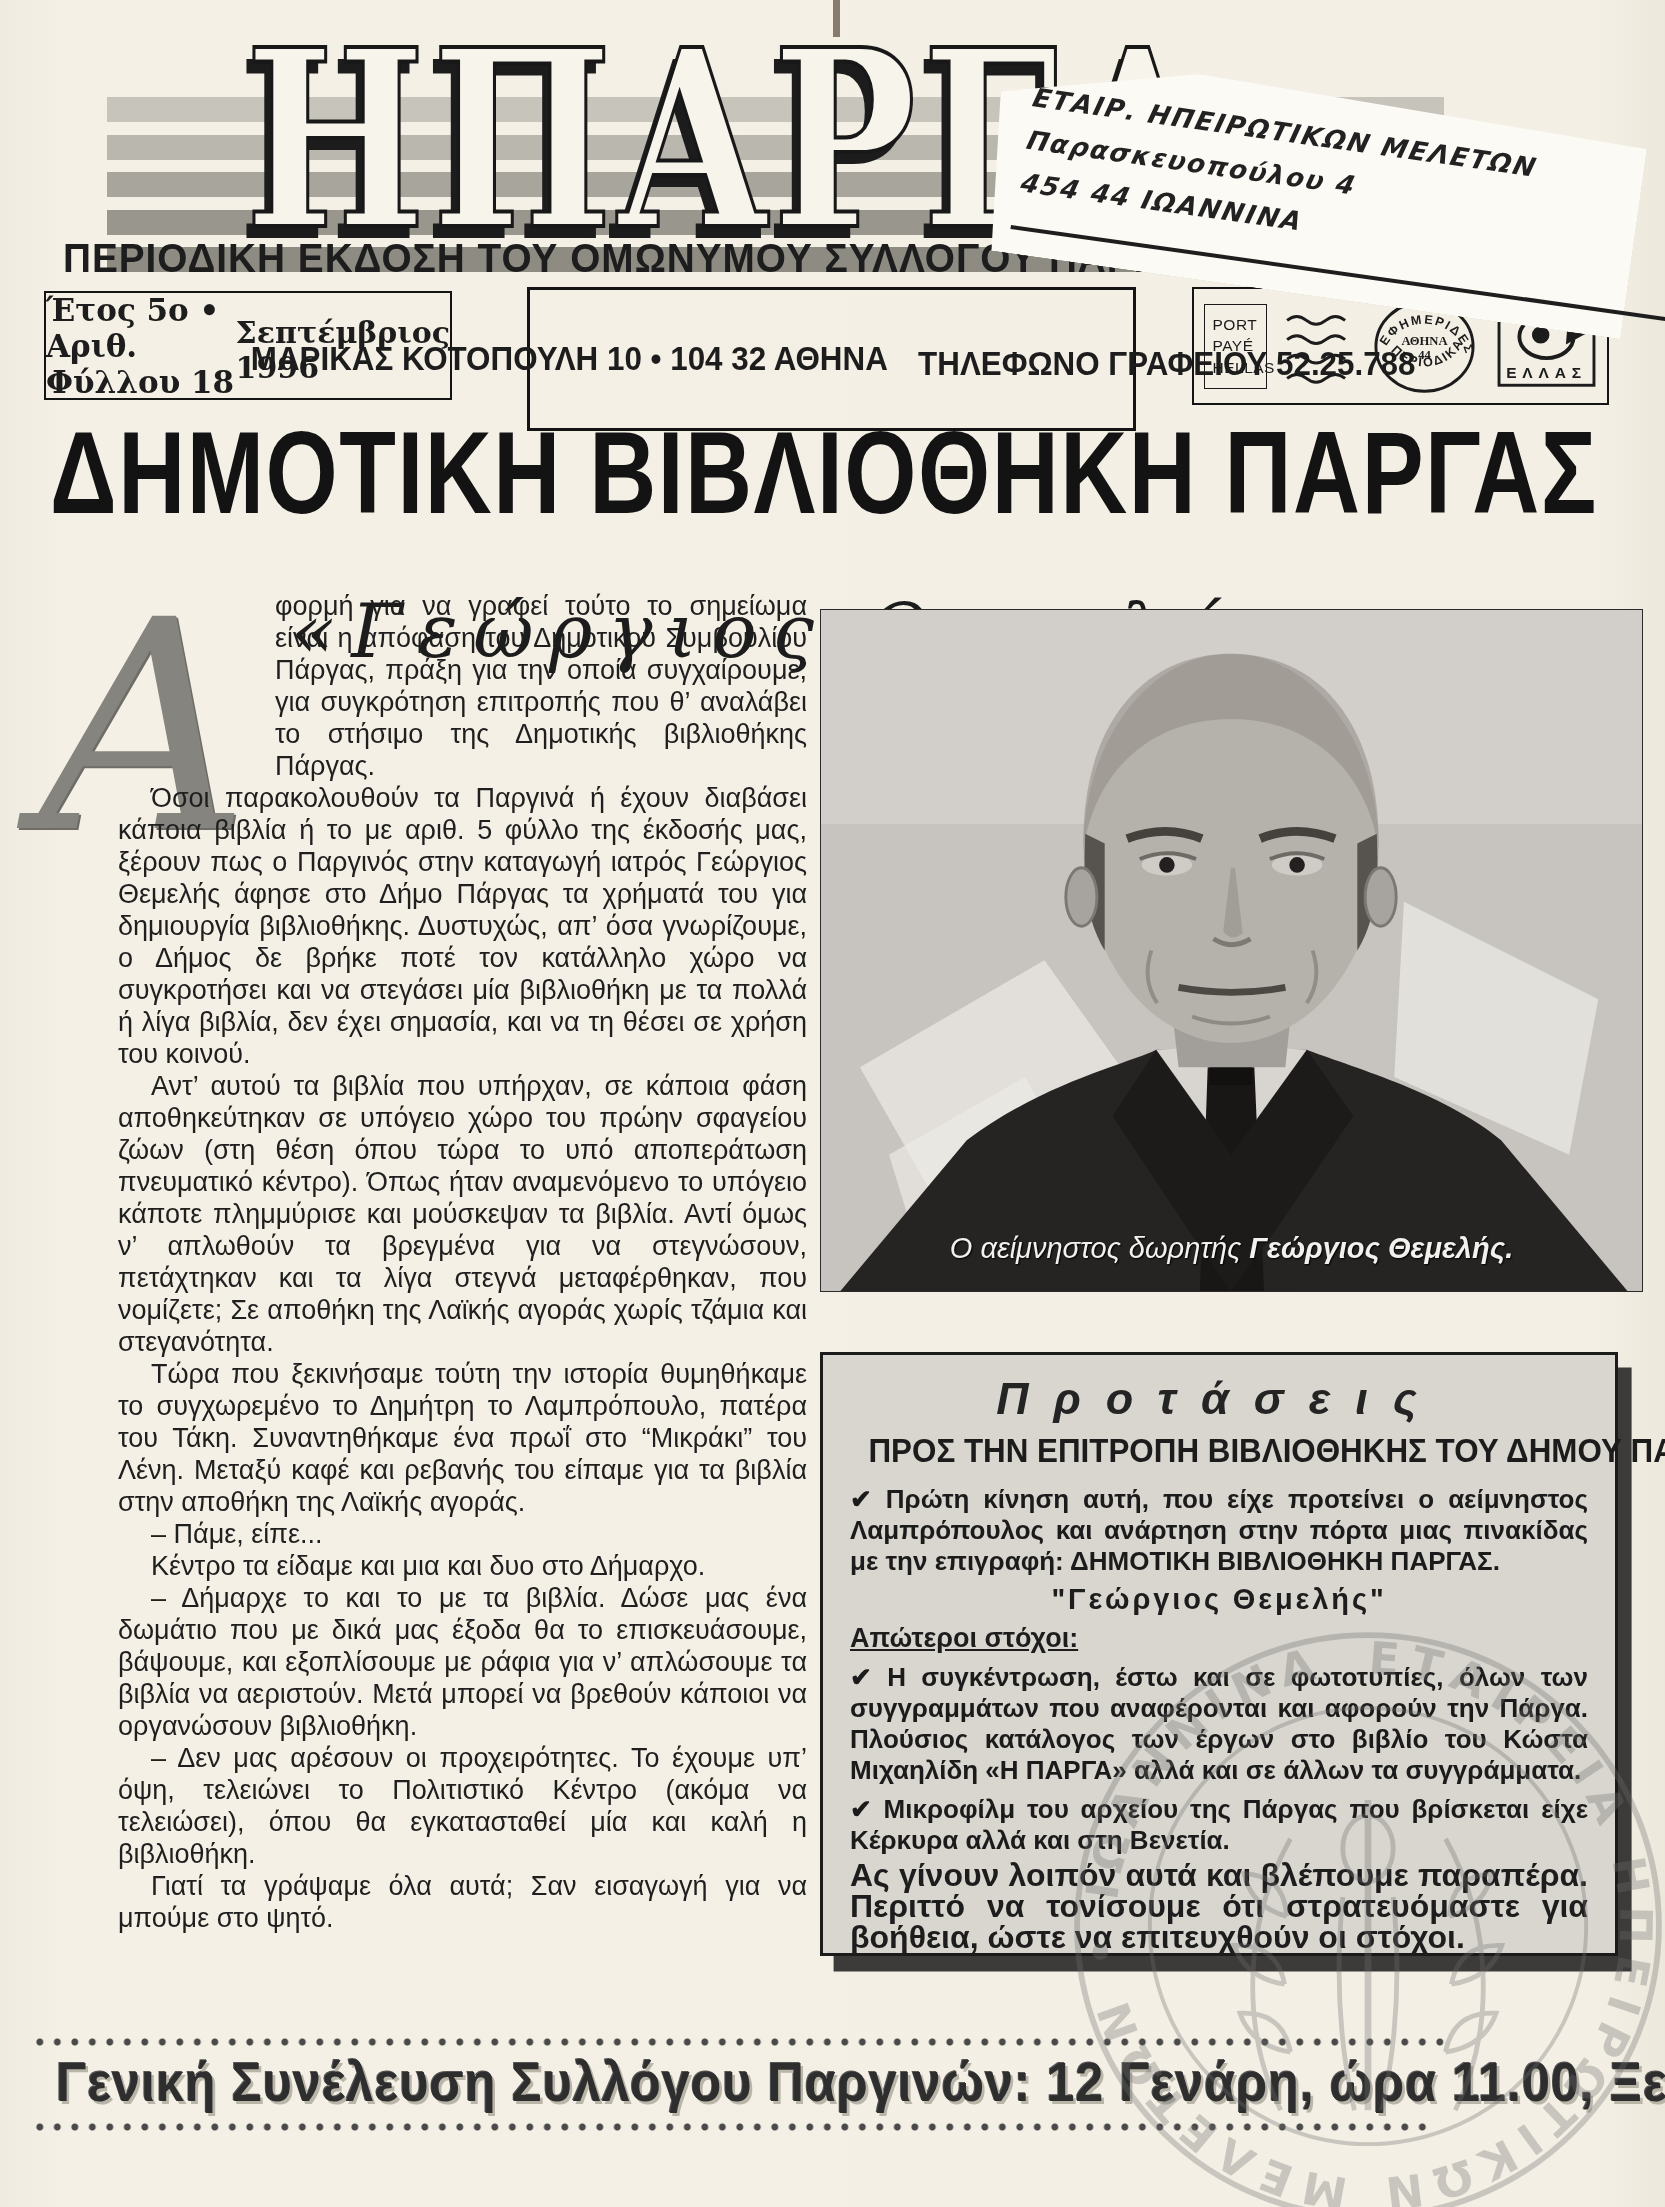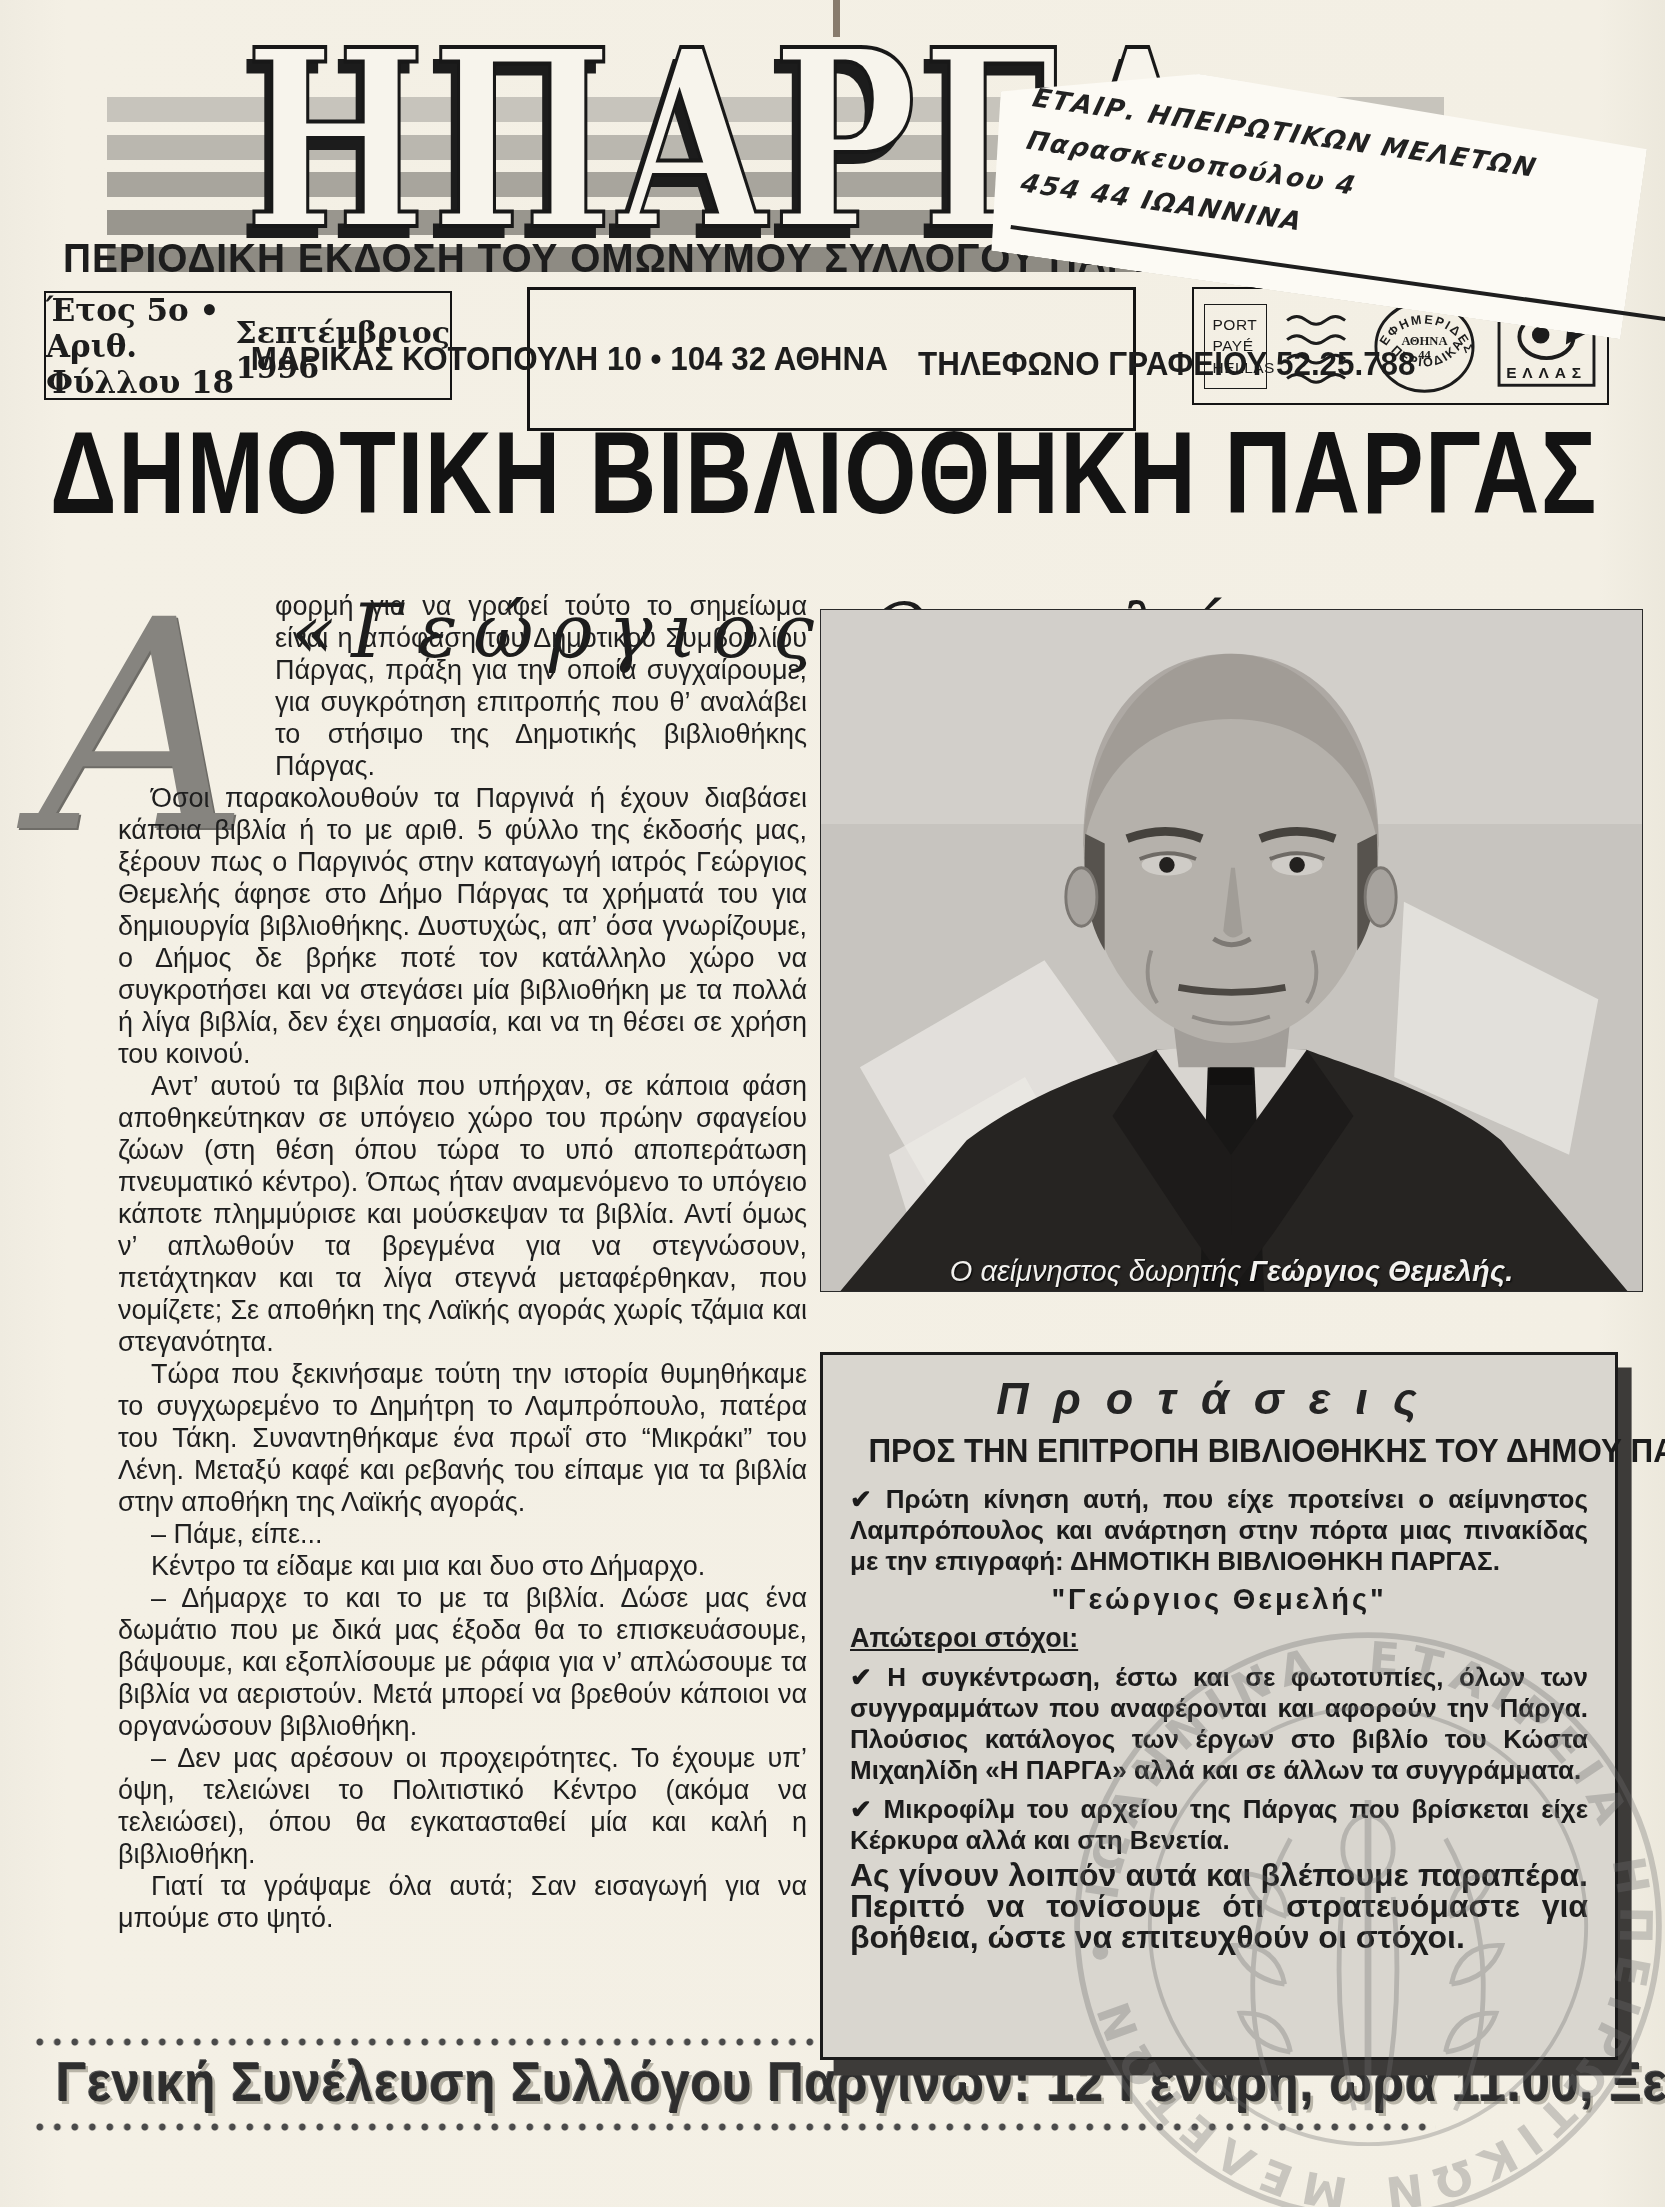--- a/index.html
+++ b/index.html
@@ -29,24 +29,24 @@
   .headline{position:absolute;left:50px;top:415px;font-size:116px;font-weight:bold;line-height:1;letter-spacing:1.9px;transform:scaleX(.80);transform-origin:left top;white-space:nowrap;color:#131313;}
   .headline-sub{position:absolute;left:126px;top:540px;width:1397px;text-align:center;font-family:"DejaVu Serif",serif;font-style:italic;font-weight:normal;font-size:74px;letter-spacing:15.5px;color:#1c1c1c;white-space:nowrap;margin-top:48px;}
   
   .colL{position:absolute;left:118px;top:590px;width:689px;text-align:justify;font-size:27px;line-height:32px;color:#1f1f1f;}
   .colL p{margin:0;text-indent:33px;}
   .colL p.pfirst{margin-left:157px;text-indent:0;}
   .dropcap{position:absolute;left:39px;top:582px;font-family:"DejaVu Serif",serif;font-style:italic;font-size:291px;line-height:291px;color:#86847f;text-shadow:1.9px 1.9px 0 #6e6c67;}
   
   .photo{position:absolute;left:820px;top:609px;width:823px;height:683px;border:1.9px solid #2a2a2a;box-sizing:border-box;background:#c6c3be;}
   .photo svg{display:block;width:100%;height:100%;}
-  .caption{position:absolute;left:0;bottom:3px;width:100%;text-align:center;font-style:italic;font-size:29px;color:#f2f1ee;text-shadow:1px 1px 1.9px #000;}
+  .caption{position:absolute;left:0;bottom:26px;width:100%;text-align:center;font-style:italic;font-size:29px;color:#f2f1ee;text-shadow:1px 1px 1.9px #000;}
   .caption .cname{font-weight:bold;}
   
-  .props{position:absolute;left:820px;top:1352px;width:798px;height:708px;background:#d9d6cf;border:3.9px solid #1b1b1b;box-sizing:border-box;box-shadow:13.6px 15.5px 0 #3d3b39;padding:17.5px 27px;z-index:4;}
+  .props{position:absolute;left:820px;top:1352px;width:798px;height:604px;background:#d9d6cf;border:3.9px solid #1b1b1b;box-sizing:border-box;box-shadow:13.6px 15.5px 0 #3d3b39;padding:17.5px 27px;z-index:4;}
   .props-title{text-align:center;font-style:italic;font-weight:bold;font-size:45px;letter-spacing:25px;color:#242424;}
   .props-sub{text-align:center;font-weight:bold;font-size:33px;margin-top:7.8px;transform:scaleX(.95);white-space:nowrap;color:#1c1c1c;}
   .props-item{font-size:26px;line-height:31px;font-weight:bold;text-align:justify;margin-top:13.6px;color:#1b1b1b;}
   .props-quote{text-align:center;font-weight:bold;font-size:29px;margin-top:5.8px;letter-spacing:2.9px;}
   .props-goals{font-weight:bold;font-size:27px;text-decoration:underline;margin-top:7.8px;}
   .props-item.tight{margin-top:7.8px;}
   .props-close{font-size:32px;line-height:31px;font-weight:bold;text-align:justify;margin-top:3.9px;}
   
   .dots{position:absolute;left:34px;height:11.6px;background-image:radial-gradient(circle at 5.8px 5.8px,#4a4a4a 2.9px,rgba(0,0,0,0) 3.9px);background-size:17.5px 11.6px;background-repeat:repeat-x;}
   .dots-top{top:2036px;width:1412px;}

